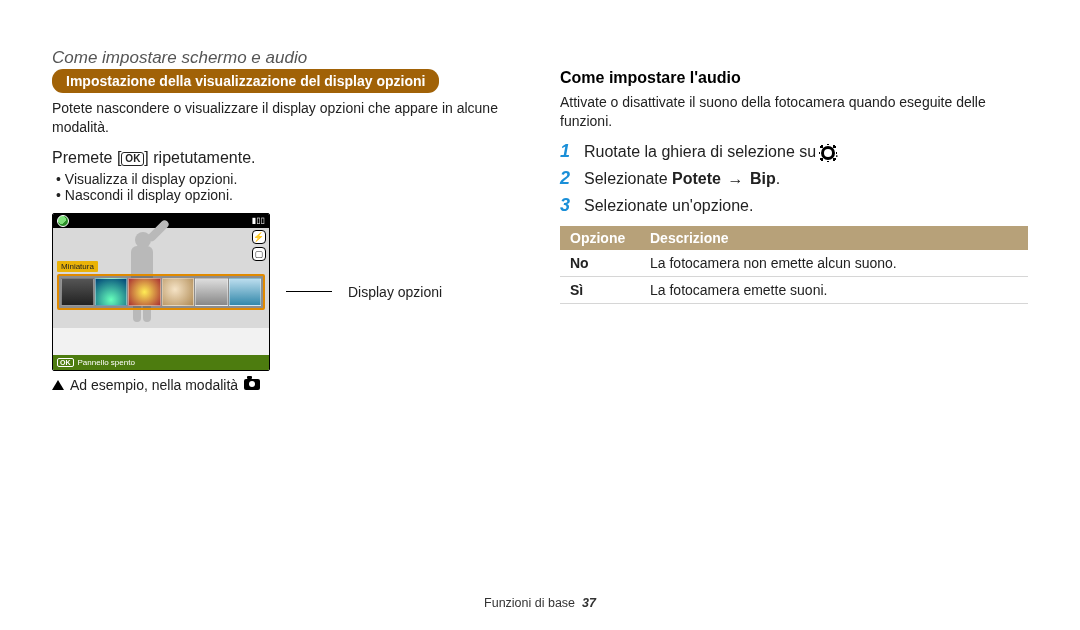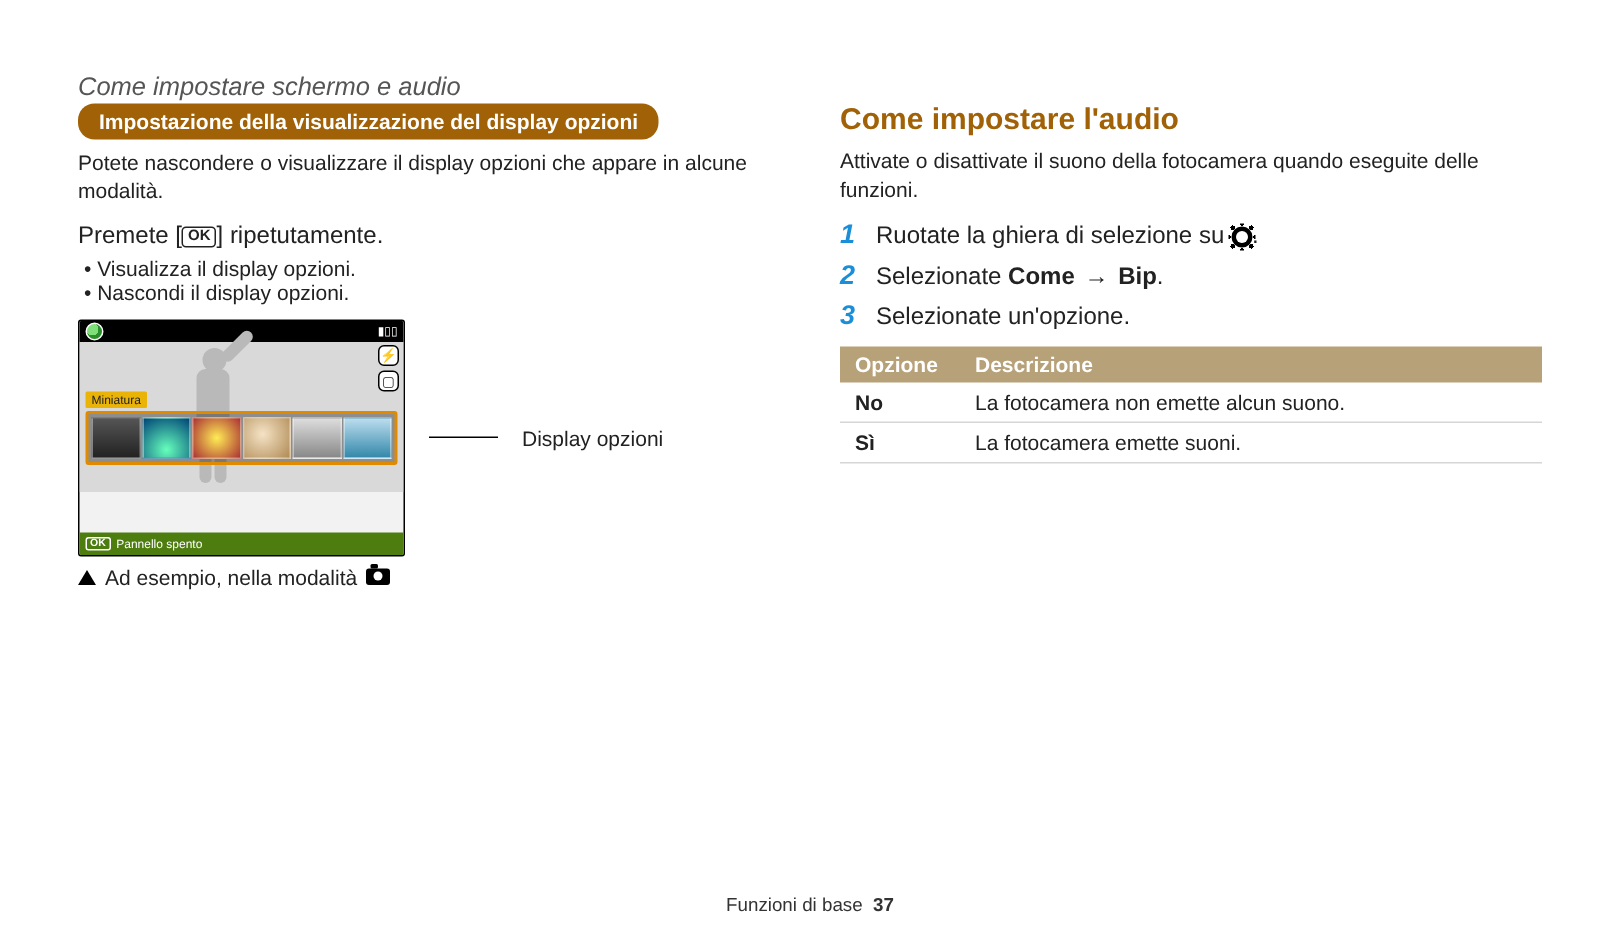--- a/index.html
+++ b/index.html
@@ -42,21 +42,21 @@
   .ss-bottom { position:absolute; left:0; right:0; bottom:0; height:15px; background:#4d7c0f; color:#fff; font-size:8px; display:flex; align-items:center; padding:0 4px; gap:4px; }
   .ok-chip { display:inline-flex; align-items:center; justify-content:center; border:1px solid #fff; border-radius:2px; font-weight:700; font-size:7px; padding:0 2px; }
   .callout-label { font-size: 14px; }
   .callout-line { width: 46px; height: 1px; background: #000; position: relative; top: 0px; }
   .caption-line { display:flex; align-items:center; gap:6px; margin-top:6px; font-size:14px; }
   .tri-up { width:0; height:0; border-left:6px solid transparent; border-right:6px solid transparent; border-bottom:10px solid #000; display:inline-block; }
   .camera-icon { display:inline-flex; width:16px; height:11px; background:#000; border-radius:2px; position:relative; vertical-align:middle; }
   .camera-icon::before { content:""; position:absolute; top:-3px; left:3px; width:5px; height:3px; background:#000; border-radius:1px; }
   .camera-icon::after { content:""; position:absolute; top:2px; left:5px; width:6px; height:6px; border-radius:50%; background:#fff; }
   
-  .section-head { color:#a16207; font-weight:700; font-size:20px; margin-bottom:6px; }
+  .section-head { color:#000000; font-weight:700; font-size:16px; margin-bottom:6px; }
   .steps { margin-top:10px; }
   .step { display:flex; gap:10px; font-size:16px; margin-bottom:6px; align-items:baseline; }
   .step-num { color:#1a8fd8; font-style:italic; font-weight:600; font-size:18px; width:14px; }
   .gear-icon { display:inline-block; width:14px; height:14px; background:#000; border-radius:50%; position:relative; vertical-align:middle; }
   .gear-icon::before { content:""; position:absolute; inset:3px; border-radius:50%; background:#fff; }
   .gear-icon::after { content:""; position:absolute; inset:-2px; background:
      radial-gradient(circle at 50% 0, #000 1.5px, transparent 1.5px),
      radial-gradient(circle at 50% 100%, #000 1.5px, transparent 1.5px),
      radial-gradient(circle at 0 50%, #000 1.5px, transparent 1.5px),
      radial-gradient(circle at 100% 50%, #000 1.5px, transparent 1.5px),
@@ -65,21 +65,21 @@
      radial-gradient(circle at 15% 85%, #000 1.5px, transparent 1.5px),
      radial-gradient(circle at 85% 85%, #000 1.5px, transparent 1.5px);
    }
   .arrow { margin:0 2px; }
   table.opts { border-collapse: collapse; width: 100%; margin-top: 10px; font-size:14px; }
   table.opts th { background:#b7a179; color:#fff; text-align:left; font-weight:600; padding:4px 10px; }
   table.opts th:first-child { width:80px; }
   table.opts td { padding:5px 10px; border-bottom:1px solid #d6d6d6; }
   table.opts td:first-child { font-weight:700; }
   .footer { position:absolute; bottom:20px; left:0; right:0; text-align:center; font-size:12.5px; color:#333; }
-  .footer b { font-weight:700; }
+  .footer b { font-weight:700;font-style:italic; }
 </style>
 </head>
 <body>
 
 <div class="page">
   <div class="page-title">Come impostare schermo e audio</div>
 
   <div class="columns">
 
     <div class="col">
@@ -148,21 +148,21 @@
       <div class="steps">
         <div class="step">
           <span class="step-num">1</span>
           <span>
             <span>Ruotate la ghiera di selezione su </span><span class="gear-icon"></span><span>.</span>
           </span>
         </div>
         <div class="step">
           <span class="step-num">2</span>
           <span>
-            <span>Selezionate </span><b>Come</b>
+            <span>Selezionate </span><b>Potete</b>
             <span class="arrow">→</span>
             <b>Bip</b><span>.</span>
           </span>
         </div>
         <div class="step">
           <span class="step-num">3</span>
           <span>Selezionate un'opzione.</span>
         </div>
       </div>
 

